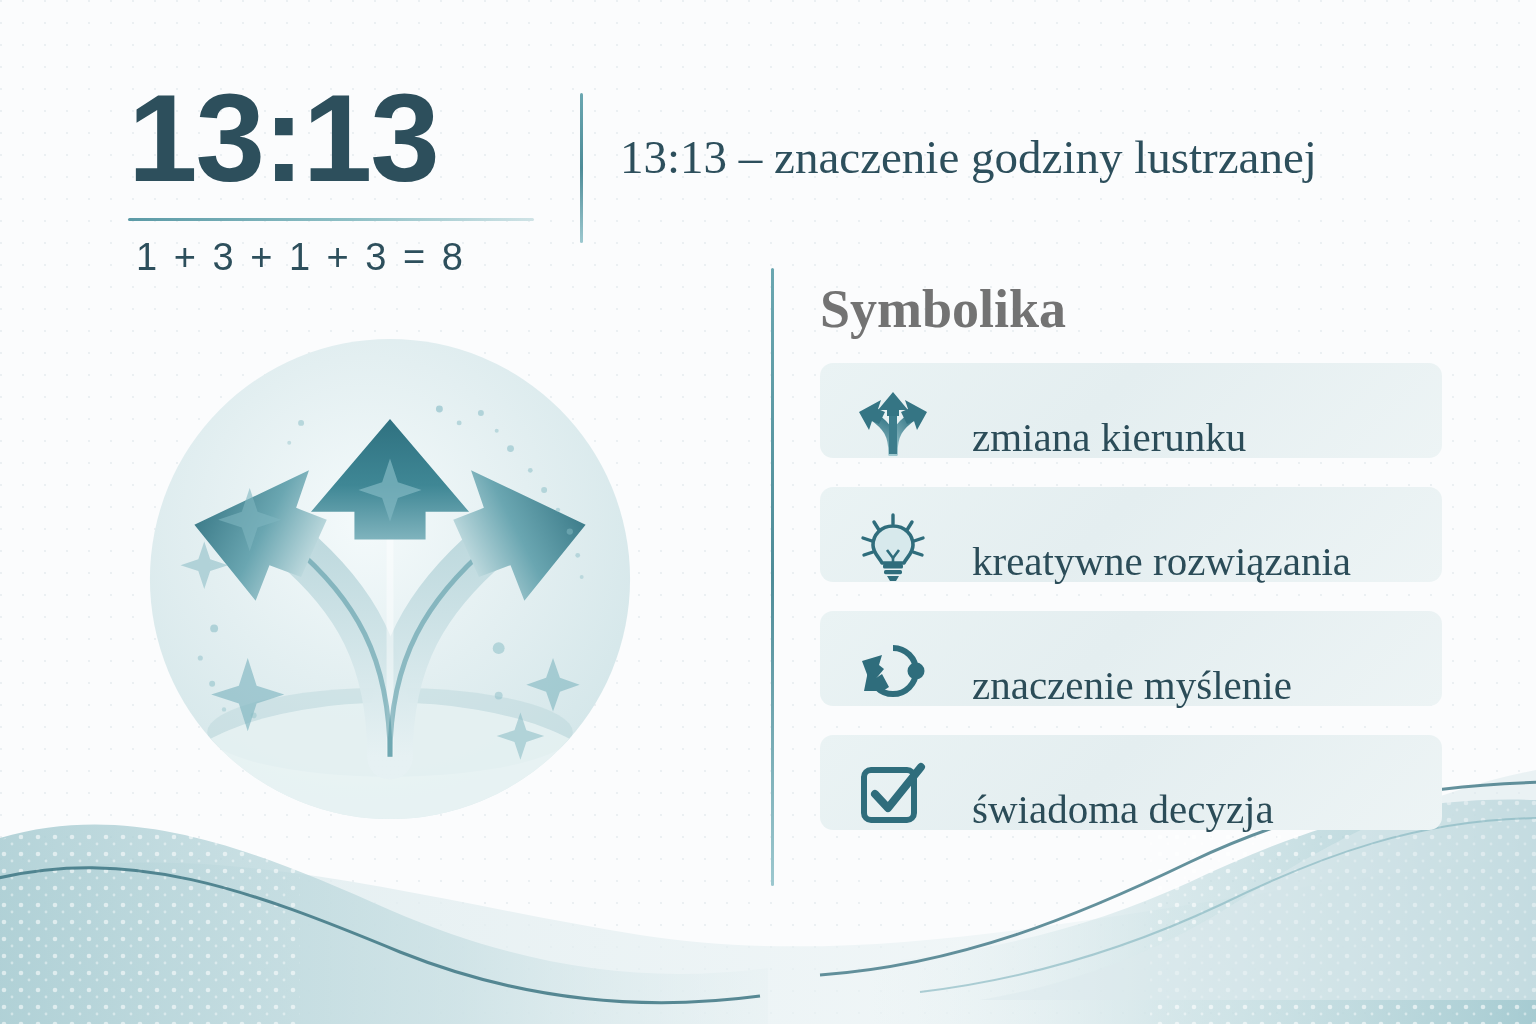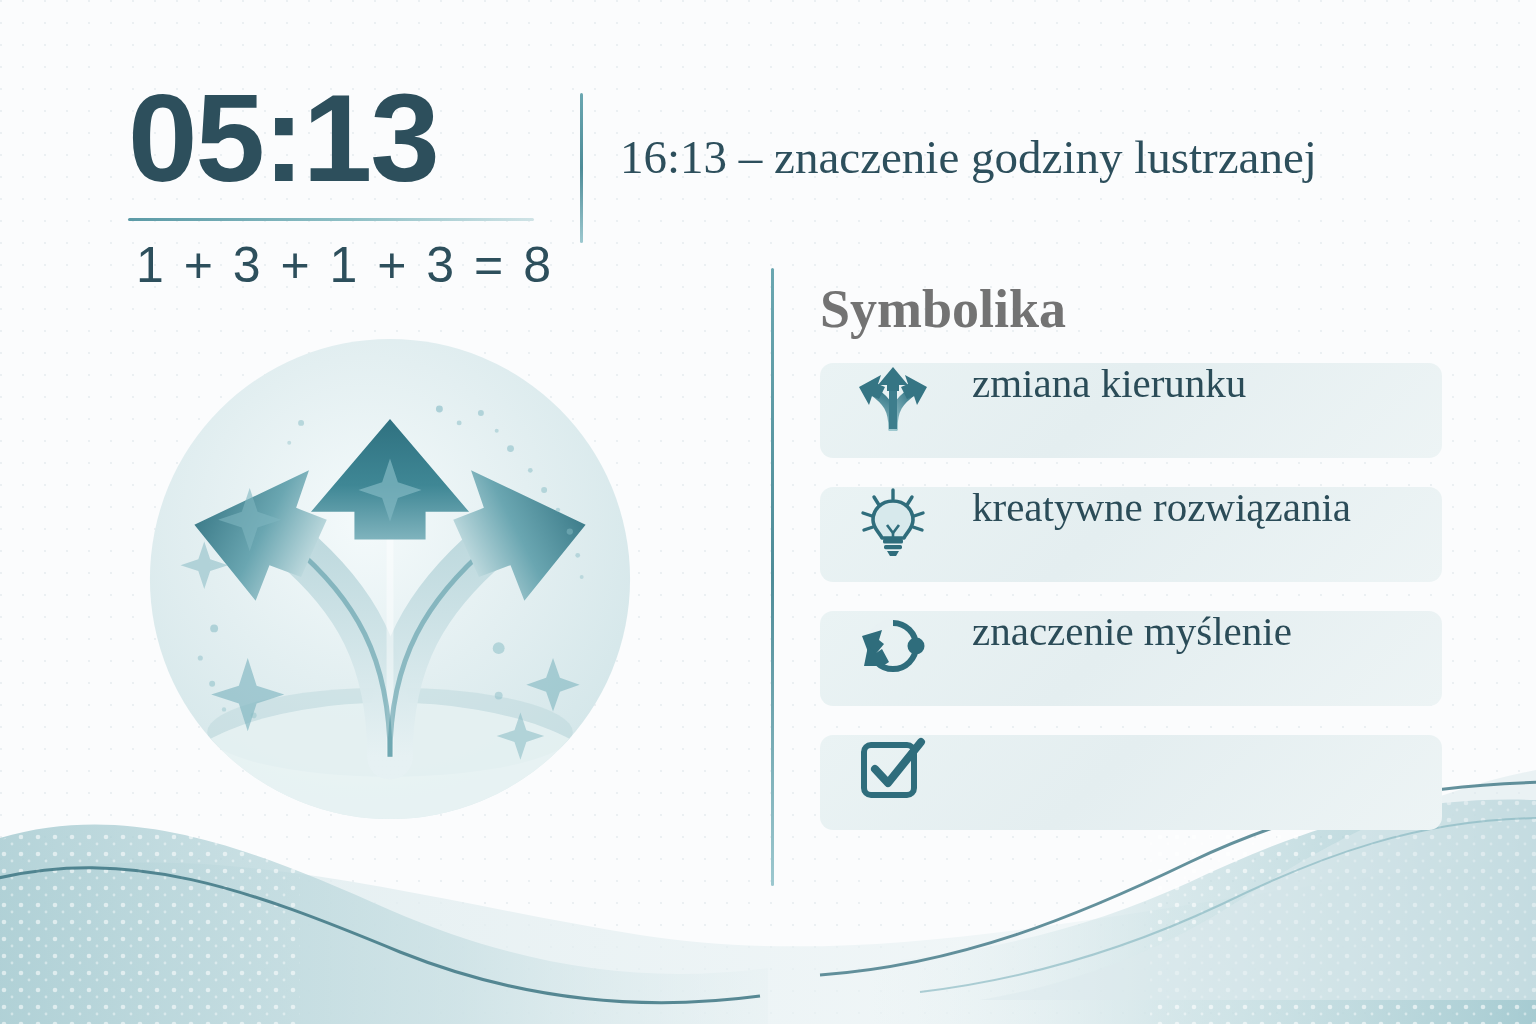--- a/index.html
+++ b/index.html
@@ -57,21 +57,21 @@
     height: 3px;
     background: linear-gradient(90deg,#5b9aa6 0%, #8fc0c6 55%, #cfe3e6 100%);
     border-radius: 2px;
   }
   #sum-line {
     position: absolute;
     left: 136px;
     top: 236px;
     font-family: "Liberation Sans", sans-serif;
     font-weight: 400;
-    font-size: 50px;
+    font-size: 38px;
     letter-spacing: 3px;
     color: #2d4f5c;
   }
 
   
   #illustration {
     position: absolute;
     left: 143px;
     top: 332px;
     width: 494px;
@@ -118,21 +118,21 @@
     top: 363px;
     width: 622px;
   }
   .symbol-pill {
     position: relative;
     height: 95px;
     margin-bottom: 29px;
     border-radius: 13px;
     background: linear-gradient(135deg,#eaf3f4 0%, #e4eef0 45%, #edf4f5 100%);
     display: flex;
-    align-items: flex-start;
+    align-items: flex-end;
     box-sizing: border-box;
     padding-left: 36px;
   }
   .symbol-pill:last-child { margin-bottom: 0; }
   .pill-icon {
     width: 74px;
     height: 70px;
     flex: 0 0 74px;
     display: flex;
     align-items: center;
@@ -199,21 +199,21 @@
     <path d="M-10 880 C 130 845 250 890 400 952 C 520 1000 640 1012 760 996" fill="none" stroke="#3d7683" stroke-width="3" opacity="0.85"></path>
 
     <path d="M820 975 C 960 965 1080 915 1190 862 C 1310 805 1420 785 1546 782" fill="none" stroke="#3d7683" stroke-width="3" opacity="0.8"></path>
 
     <path d="M1546 818 C 1420 818 1320 856 1220 905 C 1120 952 1020 980 920 992" fill="none" stroke="#7fb2bc" stroke-width="2" opacity="0.6"></path>
   </svg>
 </div>
 
 <div id="left-col">
 
-  <div id="time-big">05:13</div>
+  <div id="time-big">13:13</div>
 
   <div id="time-rule"></div>
 
   <div id="sum-line">1 + 3 + 1 + 3 = 8</div>
 
   <div id="illustration">
     <svg viewBox="0 0 500 500" xmlns="http://www.w3.org/2000/svg">
       <defs>
         <radialGradient id="orb" cx="45%" cy="38%" r="62%">
           <stop offset="0" stop-color="#f4fafb"></stop>
@@ -301,21 +301,21 @@
           <circle cx="112" cy="388" r="3" opacity="0.4"></circle>
         </g>
       </g>
     </svg>
   </div>
 </div>
 
 <div class="v-divider" id="divider-header"></div>
 <div class="v-divider" id="divider-list"></div>
 
-<div id="header-title">16:13 – znaczenie godziny lustrzanej</div>
+<div id="header-title">13:13 – znaczenie godziny lustrzanej</div>
 
 <div id="section-heading">Symbolika</div>
 
 <div id="symbol-list">
 
   <div class="symbol-pill">
     <span class="pill-icon">
       <svg width="72" height="66" viewBox="0 0 72 66" xmlns="http://www.w3.org/2000/svg">
         <defs>
           <linearGradient id="i1a" x1="0" y1="1" x2="0.3" y2="0">
@@ -389,15 +389,16 @@
     <span class="pill-label">znaczenie myślenie</span>
   </div>
 
   <div class="symbol-pill">
     <span class="pill-icon">
       <svg width="68" height="66" viewBox="0 0 68 66" xmlns="http://www.w3.org/2000/svg">
         <rect x="5" y="8" width="50" height="50" rx="7" fill="none" stroke="#2f6d7c" stroke-width="6"></rect>
         <path d="M16 32 L29 46 L62 5" fill="none" stroke="#2f6d7c" stroke-width="8" stroke-linecap="round" stroke-linejoin="round"></path>
       </svg>
     </span>
+    <span class="pill-label">świadoma decyzja</span>
   </div>
 
 </div>
 
 </body></html>

